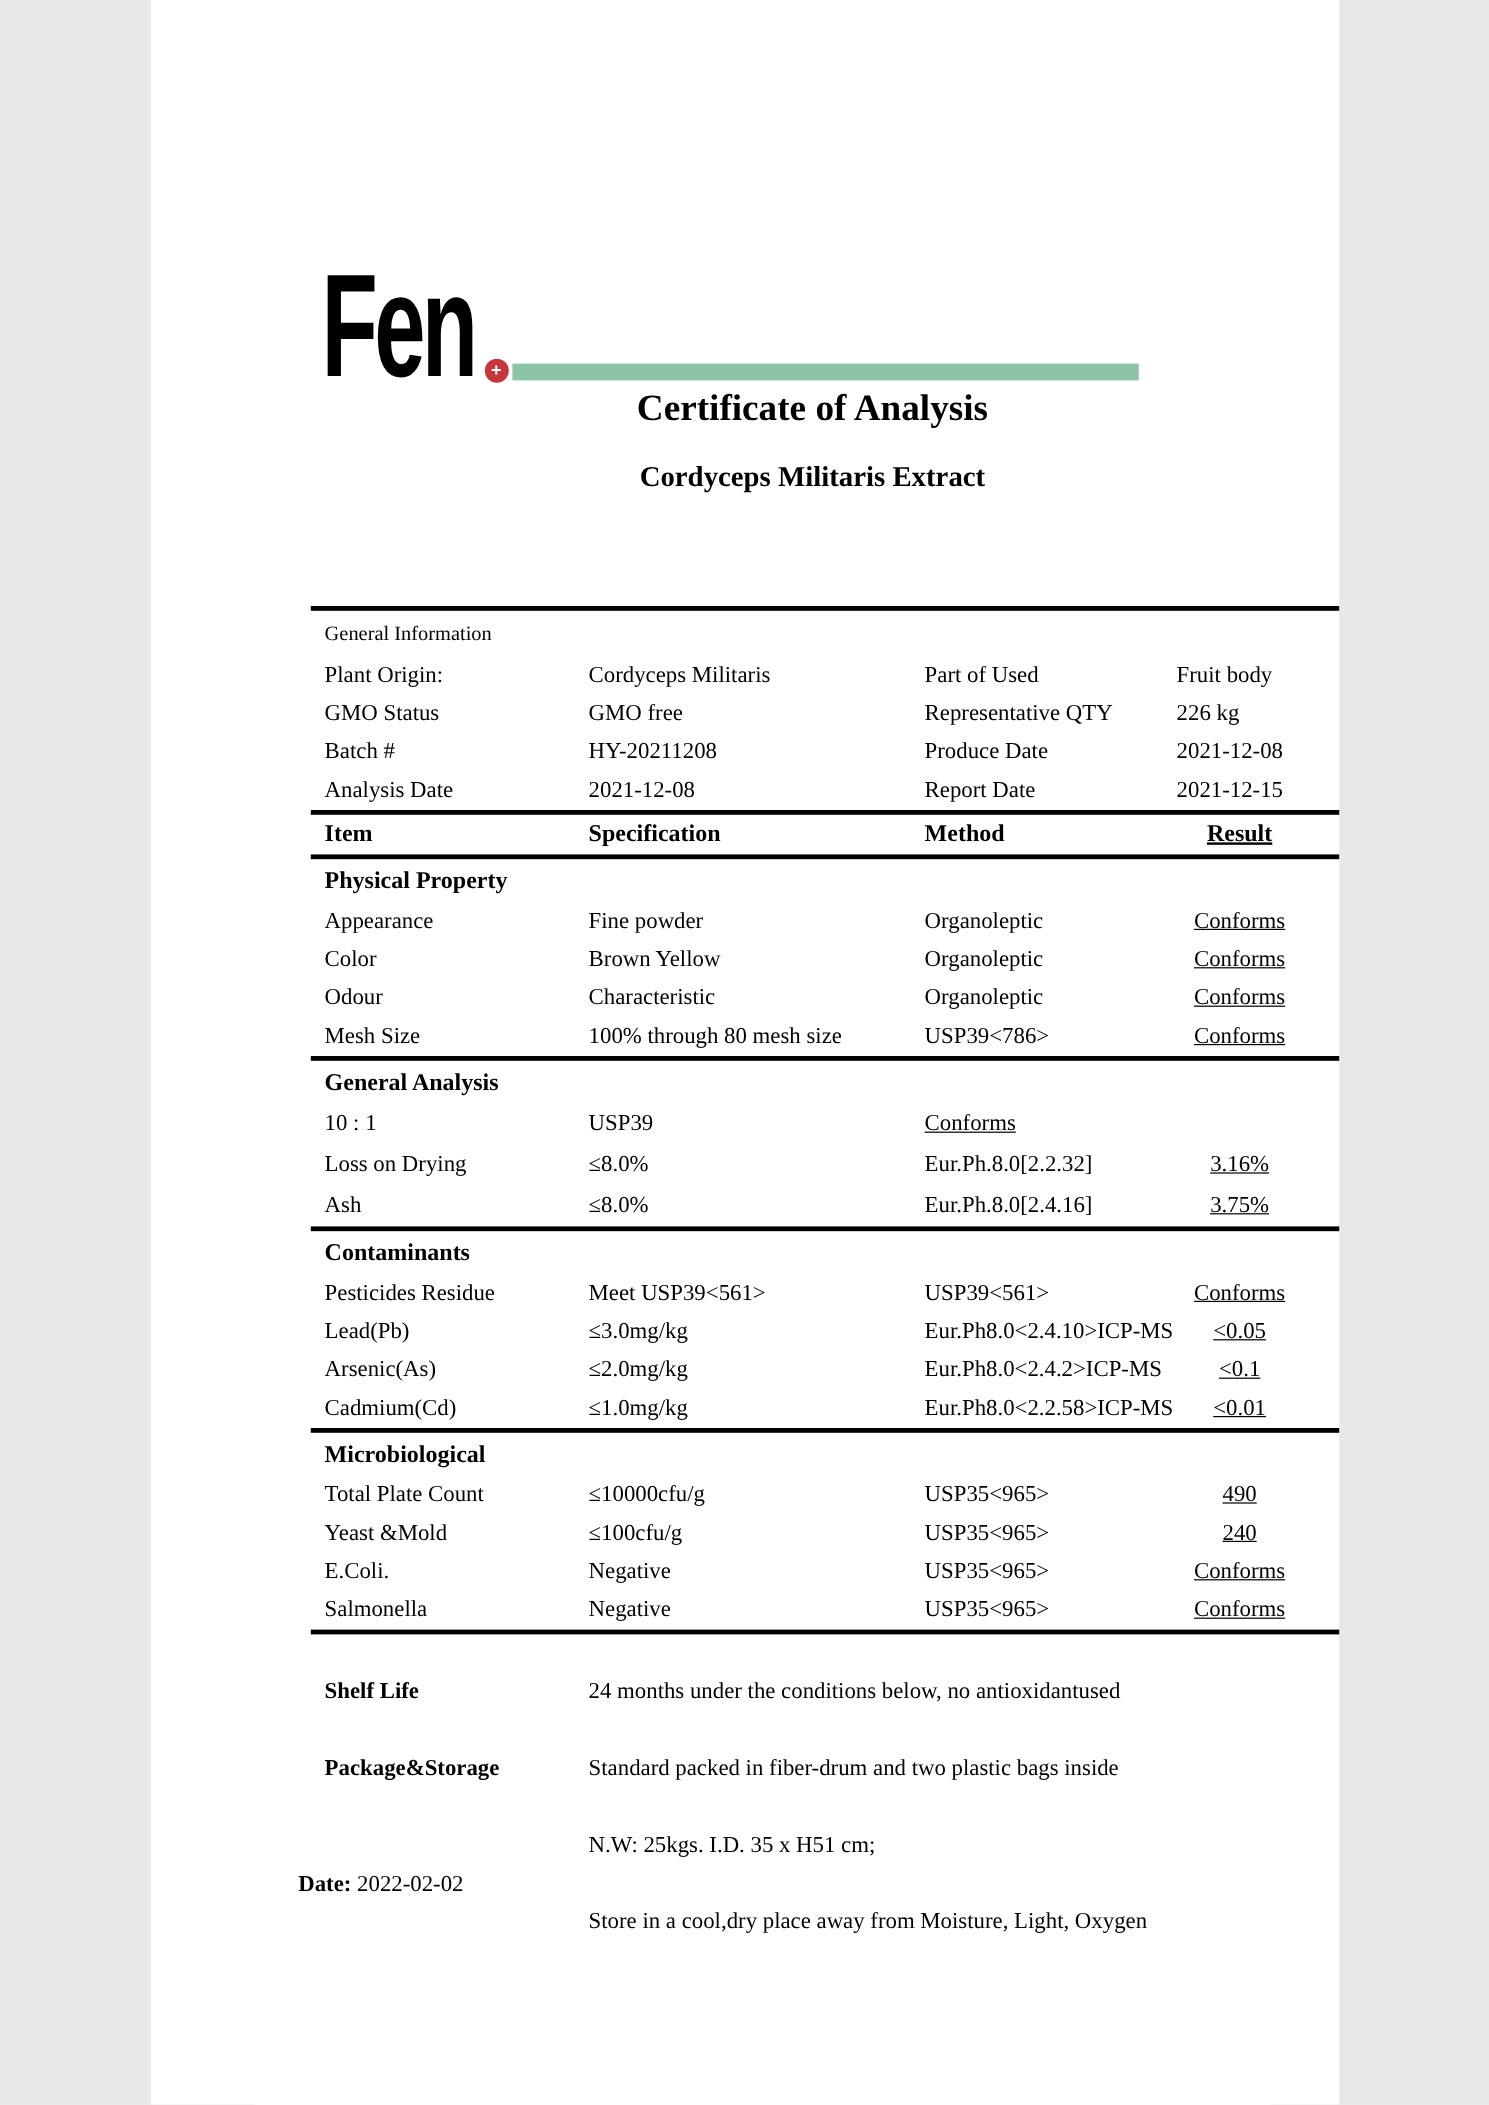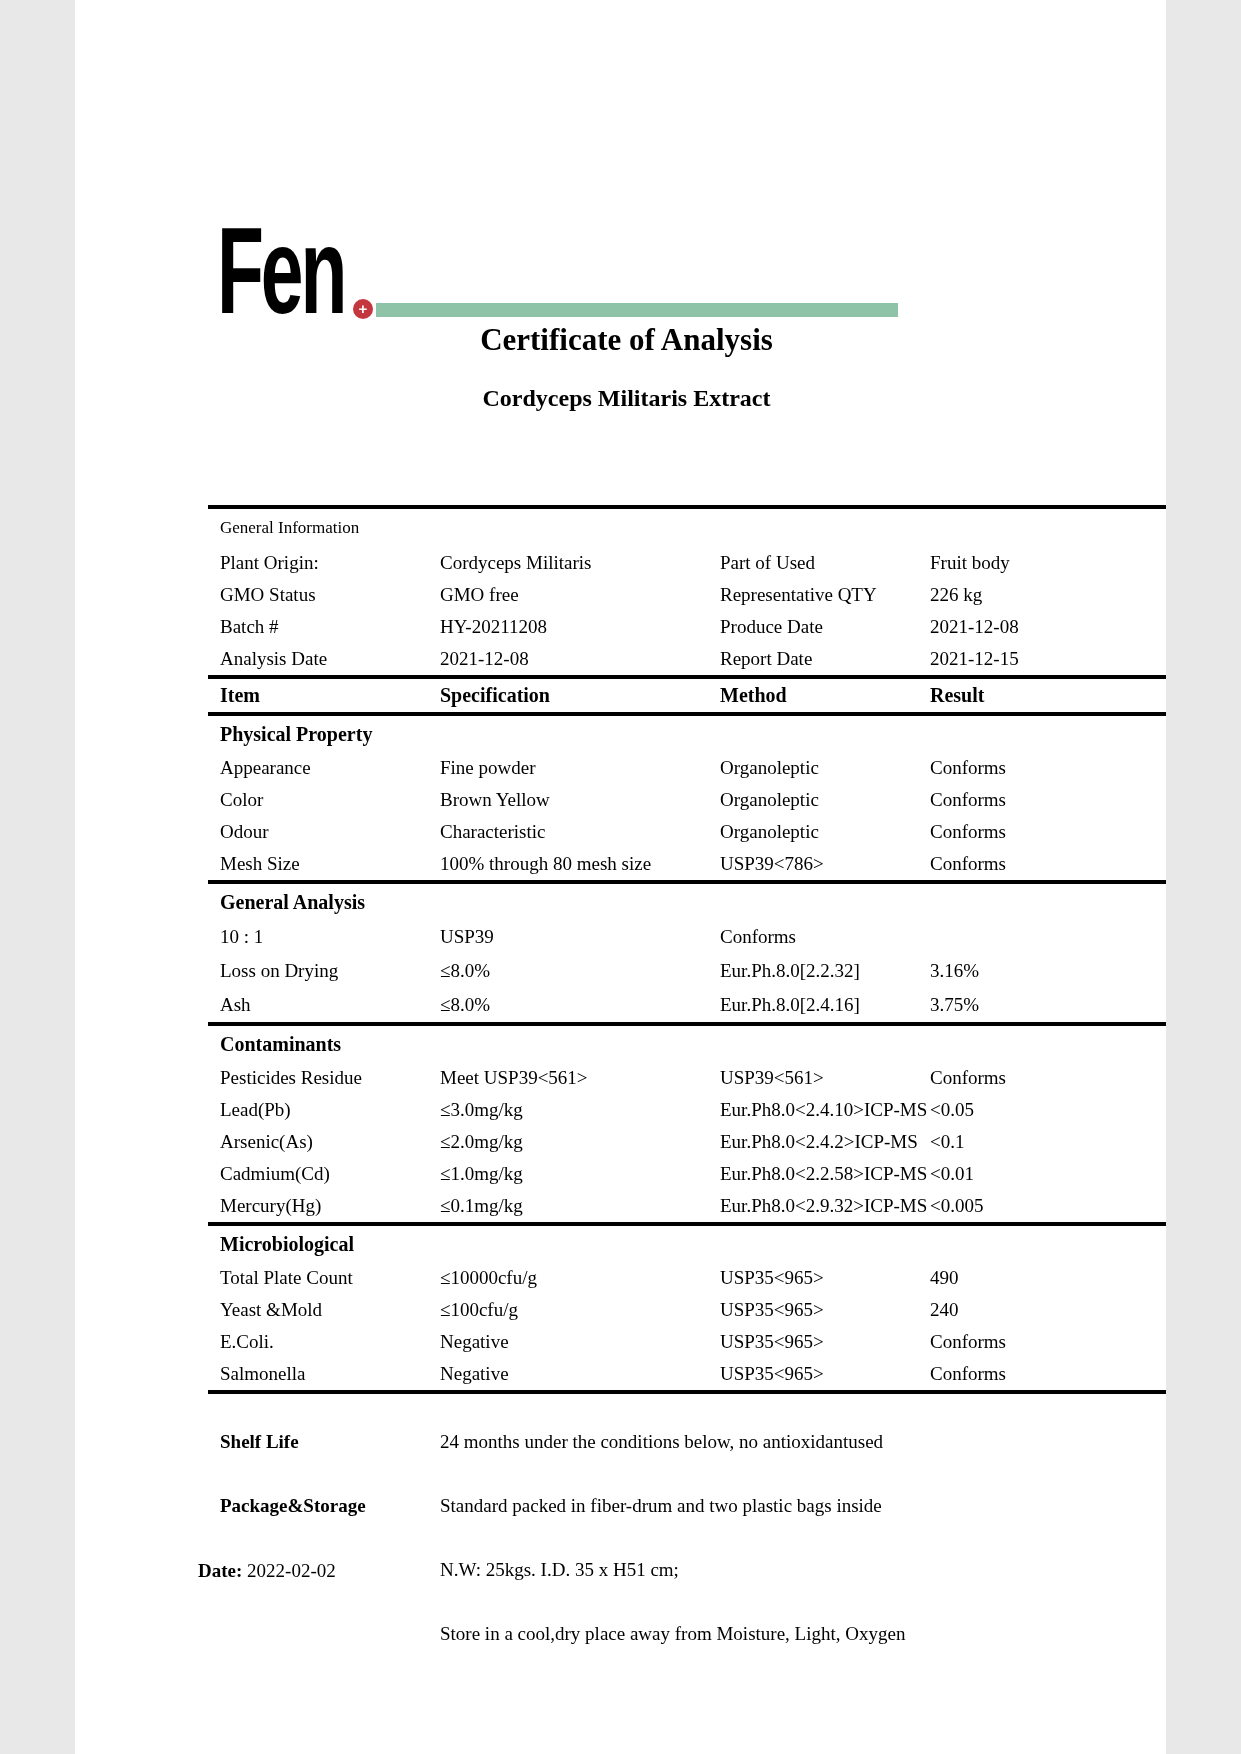--- a/index.html
+++ b/index.html
@@ -1,18 +1,18 @@
 <!DOCTYPE html>
 <html><head>
 <meta charset="utf-8">
 <style>
   html, body { margin: 0; padding: 0; background: #e8e8e8; }
   .page {
     position: relative;
-    width: 1091px;
+    width: 990px;
     height: 1754px;
     margin: 0 auto;
     background: #ffffff;
     font-family: "Liberation Serif", serif;
     color: #000;
     overflow: hidden;
   }
 
   
   .logo-text {
@@ -71,21 +71,21 @@
     position: absolute;
     left: 133px;
     top: 505px;
     width: 977px;
     font-size: 19px;
   }
   .rule { height: 4px; background: #000; }
   .row { display: grid; grid-template-columns: 232px 280px 210px 255px; }
   .c1 { padding-left: 12px; white-space: nowrap; }
   .c2, .c3, .c4 { white-space: nowrap; }
-  .center { text-align: left; padding-right: 150px; box-sizing: border-box; }
+  .center { text-align: center; padding-right: 150px; box-sizing: border-box; text-decoration: underline; }
   .bold { font-weight: bold; }
 
   .gi-heading { font-weight: normal; font-size: 17px; line-height: 38px; padding-left: 12px; }
   .gi-row { line-height: 32px; }
   .header-row { line-height: 33px; font-weight: bold; font-size: 20px; }
   .section-heading { font-weight: bold; font-size: 20px; line-height: 36px; padding-left: 12px; }
   .data-row { line-height: 32px; }
   .storage-row { line-height: 32px; margin-top: 32px; }
   .span-rest { grid-column: 2 / 5; white-space: nowrap; }
 
@@ -218,26 +218,20 @@
           <div class="c2">≤2.0mg/kg</div>
           <div class="c3">Eur.Ph8.0&lt;2.4.2&gt;ICP-MS</div>
           <div class="c4 center">&lt;0.1</div>
         </div>
         <div class="row data-row">
           <div class="c1">Cadmium(Cd)</div>
           <div class="c2">≤1.0mg/kg</div>
           <div class="c3">Eur.Ph8.0&lt;2.2.58&gt;ICP-MS</div>
           <div class="c4 center">&lt;0.01</div>
         </div>
-        <div class="row data-row">
-          <div class="c1">Mercury(Hg)</div>
-          <div class="c2">≤0.1mg/kg</div>
-          <div class="c3">Eur.Ph8.0&lt;2.9.32&gt;ICP-MS</div>
-          <div class="c4 center">&lt;0.005</div>
-        </div>
         <div class="rule"></div>
         <div class="section-heading">Microbiological</div>
         <div class="row data-row">
           <div class="c1">Total Plate Count</div>
           <div class="c2">≤10000cfu/g</div>
           <div class="c3">USP35&lt;965&gt;</div>
           <div class="c4 center">490</div>
         </div>
         <div class="row data-row">
           <div class="c1">Yeast &amp;Mold</div>

